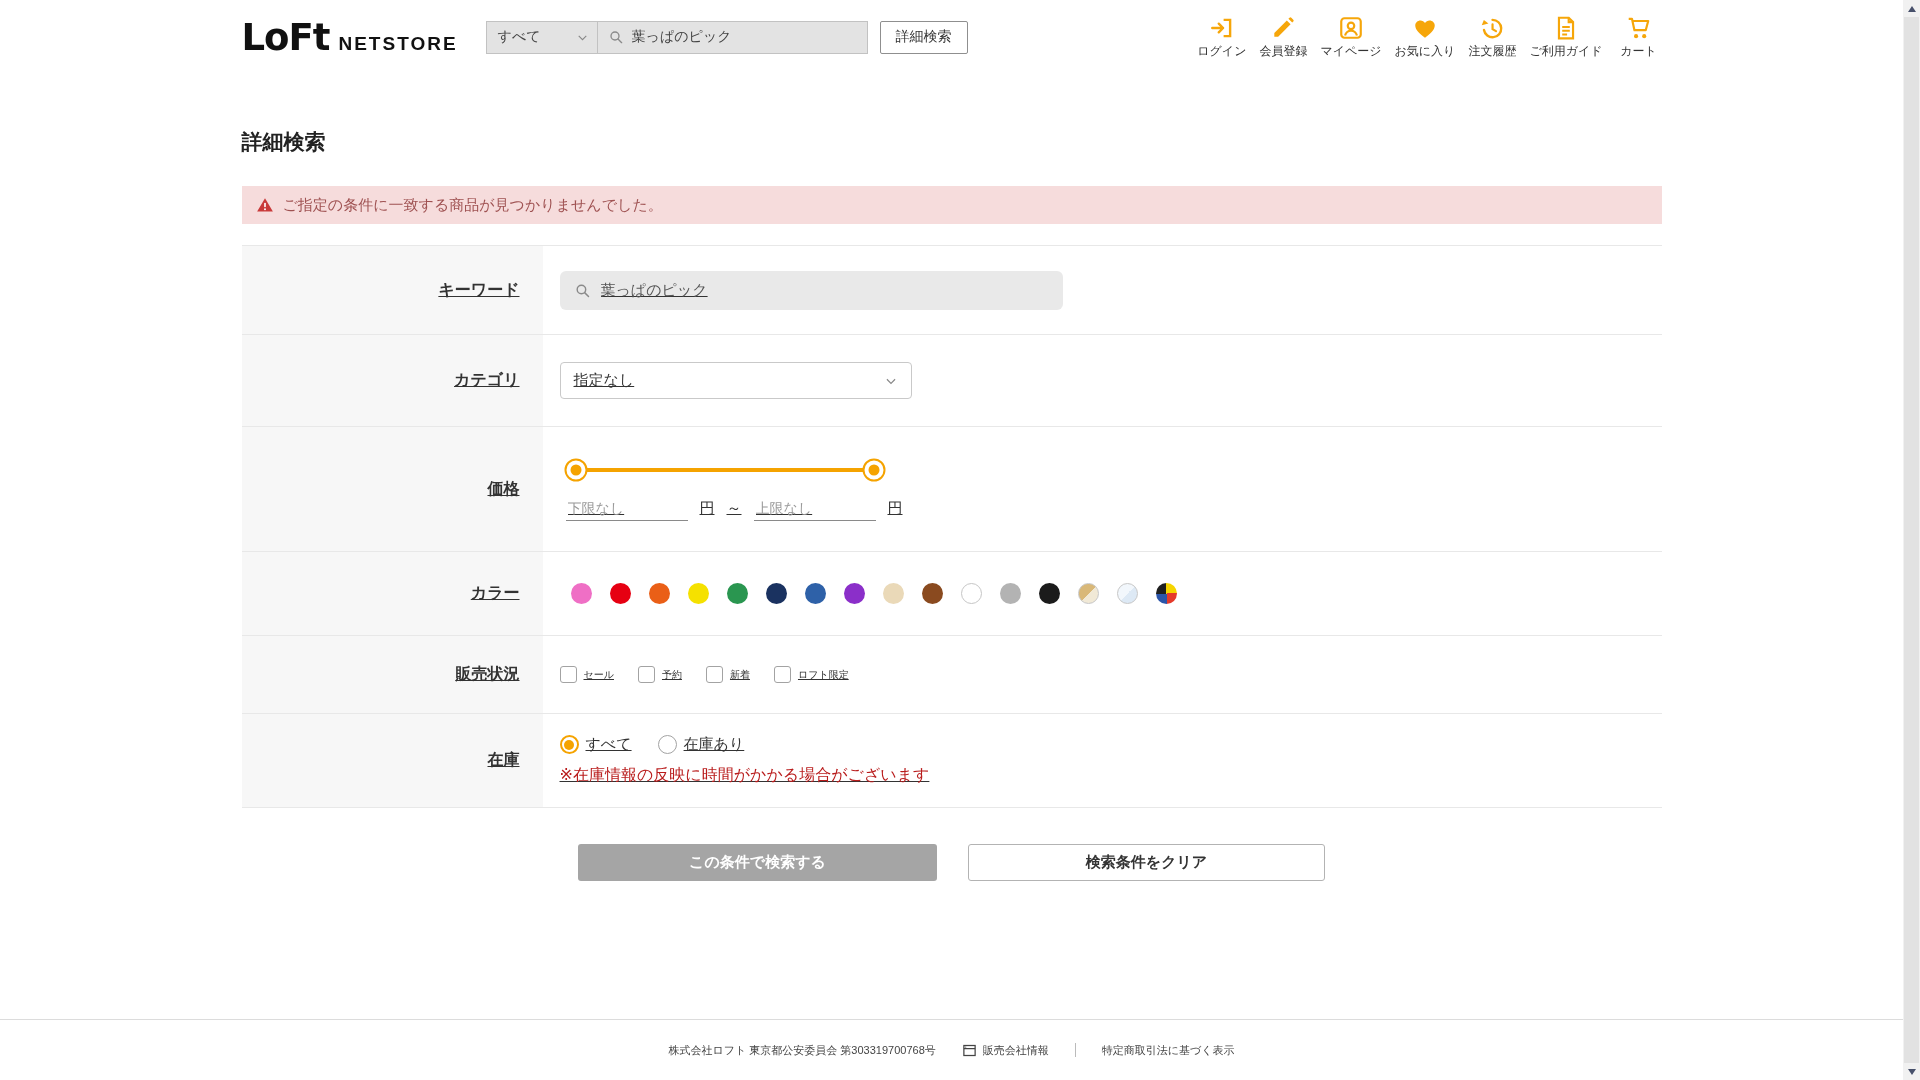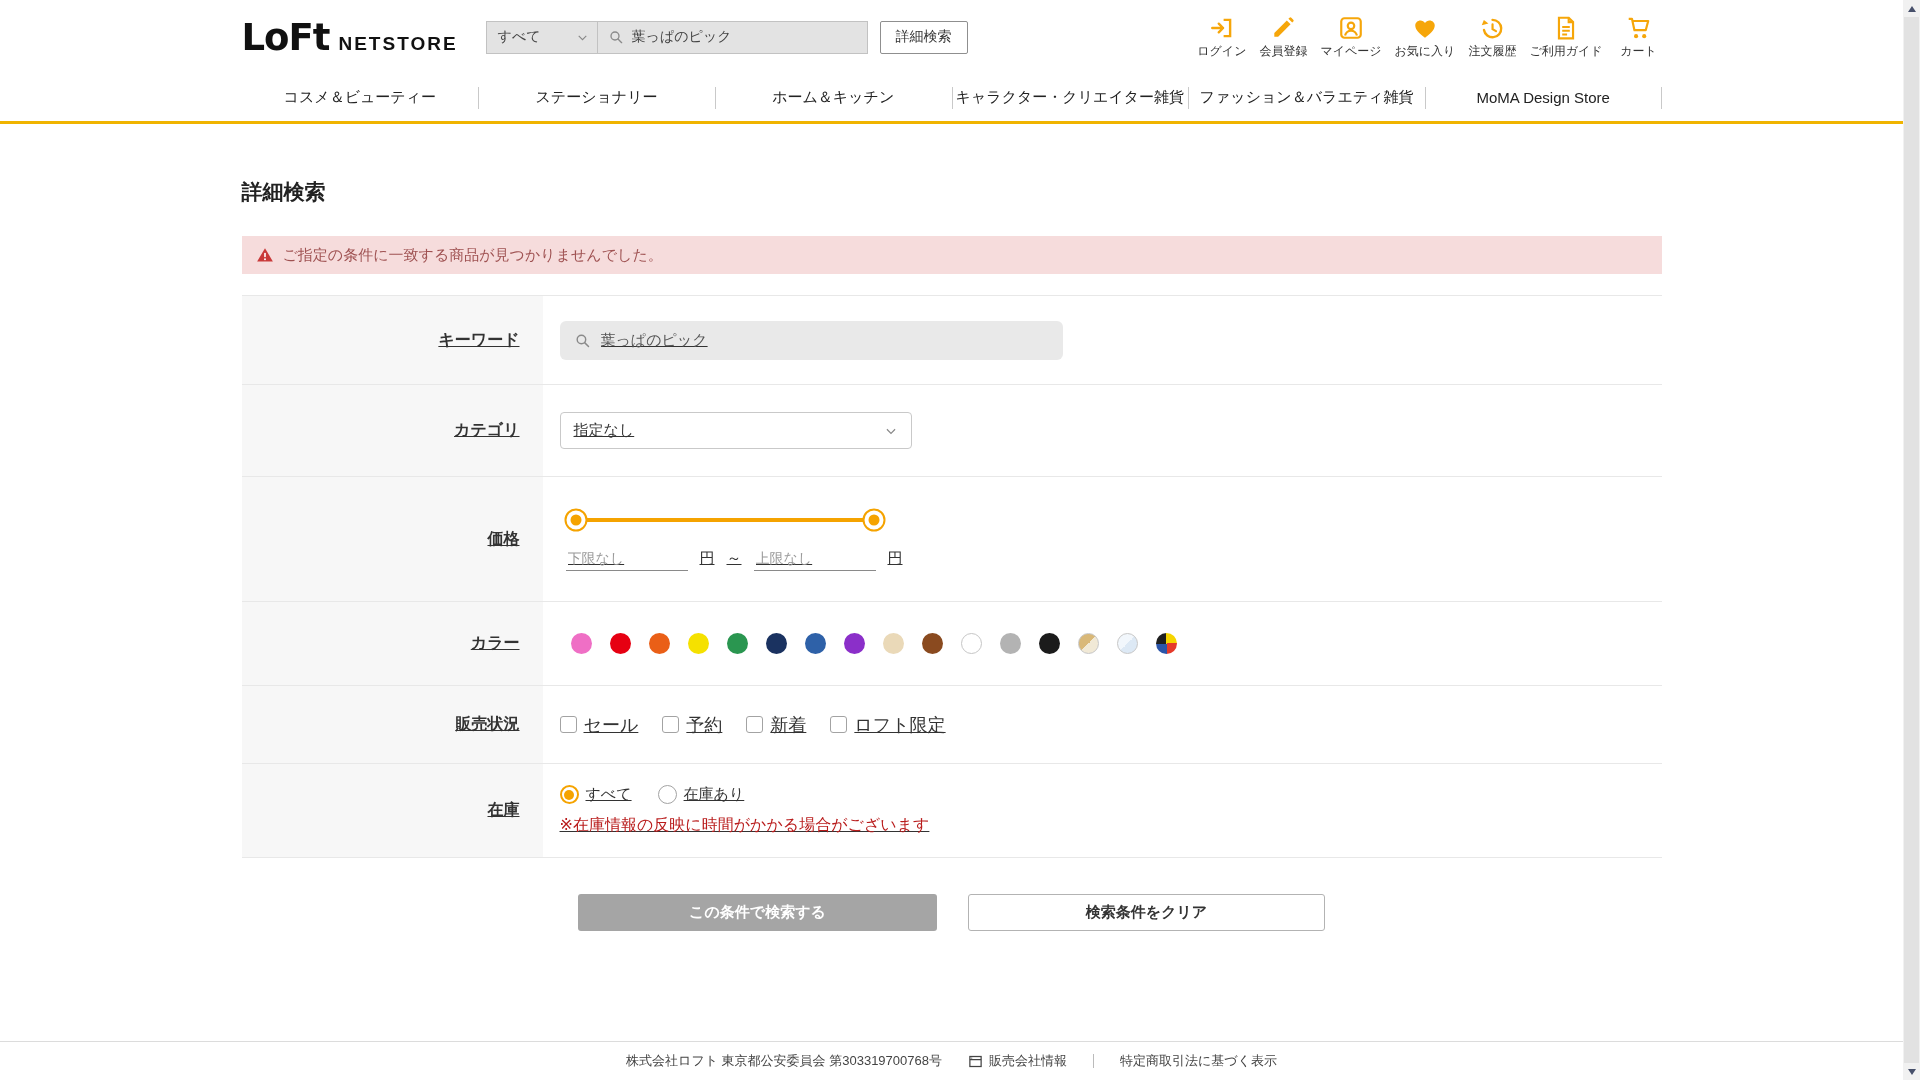--- a/index.html
+++ b/index.html
@@ -69,37 +69,37 @@
   .handle-min{left:0;} .handle-max{left:100%;}
   .price-inputs{display:flex;align-items:center;gap:12px;margin:14px 0 0 6px;font-size:15px;color:#333;}
   .price-input{width:122px;border:none;border-bottom:1px solid #8a8a8a;outline:none;font-size:14px;padding:4px 2px;color:#333;font-family:inherit;background:transparent;}
   .price-input::placeholder{color:#999;}
 
   .swatches{display:flex;gap:18px;padding-left:11px;}
   .swatch{width:21px;height:21px;border-radius:50%;cursor:pointer;flex:0 0 auto;}
   .swatch.bordered{border:1px solid #c6c6c6;}
 
   .check-group{display:flex;align-items:center;gap:24px;}
-  .check-item{display:flex;align-items:center;gap:7px;font-size:18px;color:#333;cursor:pointer;}
+  .check-item{display:flex;align-items:center;gap:7px;font-size:10px;color:#333;cursor:pointer;}
   .checkbox{width:17px;height:17px;background:#fff;border:1px solid #a3a3a3;border-radius:3px;flex:0 0 auto;}
 
   .radio-group{display:flex;align-items:center;gap:26px;}
   .radio-item{display:flex;align-items:center;gap:7px;font-size:15px;color:#333;cursor:pointer;}
   .radio{width:19px;height:19px;border-radius:50%;background:#fff;border:1px solid #a3a3a3;position:relative;flex:0 0 auto;}
   .radio.selected{border:2px solid var(--accent);}
   .radio.selected::after{content:"";position:absolute;inset:2.5px;border-radius:50%;background:var(--accent);}
   .stock-note{margin-top:11px;font-size:16px;color:#b91c1c;}
 
   .actions{margin-top:36px;display:flex;justify-content:center;gap:31px;}
   .btn{height:37px;border-radius:3px;font-size:15px;font-weight:bold;cursor:pointer;font-family:inherit;}
   .btn-clear{width:357px;background:#fff;border:1px solid #b3b3b3;color:#333;}
   .btn-submit{width:359px;background:#a5a5a5;border:none;color:#fff;}
 
   
-  footer{border-top:1px solid #dcdcdc;height:39px;display:flex;align-items:center;justify-content:center;gap:26px;font-size:13px;color:#444;}
+  footer{border-top:1px solid #dcdcdc;height:61px;display:flex;align-items:center;justify-content:center;gap:26px;font-size:11px;color:#444;}
   .footer-link{display:flex;align-items:center;gap:6px;cursor:pointer;color:#444;}
   .footer-sep{width:1px;height:14px;background:#bbb;}
 </style>
 </head>
 <body>
 
 <div class="scrollbar">
   <div class="scroll-btn up">
       <span class="tri-up"></span>
     </div>
@@ -185,30 +185,20 @@
               <path d="M2.5 3.5h3l2.3 10.5h10.4l2.3-8.5H6.3" fill="none" stroke="#f6a60a" stroke-width="2" stroke-linejoin="round"></path>
               <circle cx="9.3" cy="19.5" r="1.9" fill="#f6a60a"></circle>
               <circle cx="16.8" cy="19.5" r="1.9" fill="#f6a60a"></circle>
             </svg>
           <span class="ql-label">カート</span>
         </div>
       </div>
     </div>
   </header>
 
-  <nav class="category-nav">
-    <div class="nav-list">
-      <div class="nav-item">コスメ＆ビューティー</div>
-      <div class="nav-item">ステーショナリー</div>
-      <div class="nav-item">ホーム＆キッチン</div>
-      <div class="nav-item">キャラクター・クリエイター雑貨</div>
-      <div class="nav-item">ファッション＆バラエティ雑貨</div>
-      <div class="nav-item">MoMA Design Store</div>
-    </div>
-  </nav>
 
   <main>
     <div class="container">
       <h1 class="page-title">詳細検索</h1>
 
       <div class="alert">
         <svg viewBox="0 0 24 24" width="18" height="18">
             <path d="M12 3 22.5 20.5h-21z" fill="#c93a3a"></path>
             <rect x="10.9" y="9" width="2.2" height="6" rx="1" fill="#fff"></rect>
             <circle cx="12" cy="17.6" r="1.3" fill="#fff"></circle>

